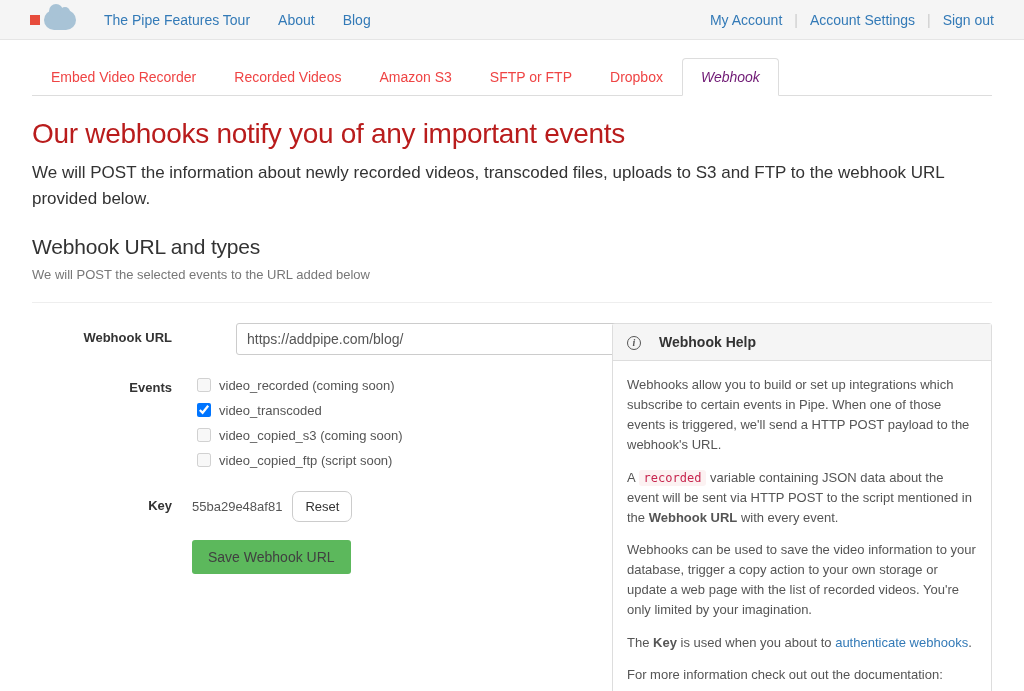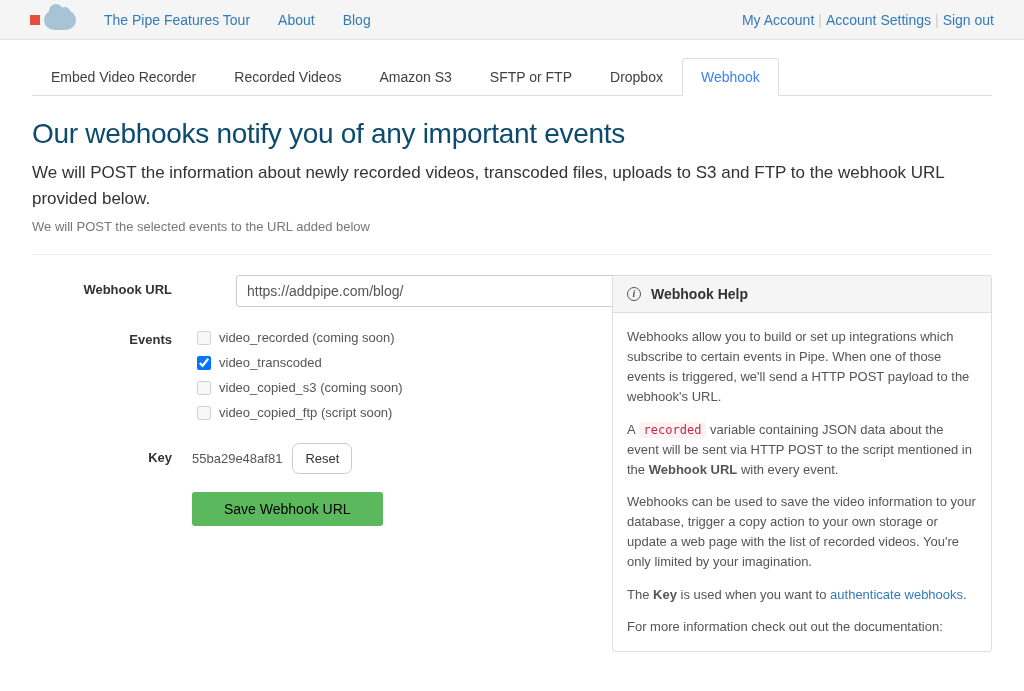--- a/index.html
+++ b/index.html
@@ -1,63 +1,63 @@
 <!DOCTYPE html>
 <html><head>
   <meta charset="utf-8">
   <style>
     * { box-sizing: border-box; margin: 0; padding: 0; }
     body { font-family: -apple-system, BlinkMacSystemFont, "Segoe UI", Helvetica, Arial, sans-serif; font-size: 14px; color: #333; background: #fff; }
     a { color: #337ab7; text-decoration: none; }
 
     .topbar { background: #f5f5f5; border-bottom: 1px solid #e5e5e5; height: 40px; display: flex; align-items: center; padding: 0 30px; }
     .topbar-left { display: flex; align-items: center; gap: 28px; }
-    .topbar-right { margin-left: auto; display: flex; align-items: center; gap: 4px; }
+    .topbar-right { margin-left: auto; display: flex; align-items: center; gap: 12px; }
     .topbar a { font-size: 14px; }
     .sep { color: #ccc; }
 
     .logo { display: flex; align-items: center; gap: 2px; }
     .logo-flag { width: 10px; height: 10px; background: #e74c3c; margin-right: 2px; }
     .logo-cloud { width: 32px; height: 20px; background: #a8c3d6; border-radius: 12px; position: relative; }
     .logo-cloud::before { content: ""; position: absolute; width: 14px; height: 14px; background: #a8c3d6; border-radius: 50%; top: -6px; left: 5px; }
     .logo-cloud::after { content: ""; position: absolute; width: 10px; height: 10px; background: #a8c3d6; border-radius: 50%; top: -3px; left: 16px; }
 
     .container { max-width: 1000px; margin: 0 auto; padding: 0 20px; }
 
     .tabs { display: flex; border-bottom: 1px solid #ddd; margin-top: 18px; }
-    .tab { padding: 10px 18px; font-size: 14px; color: #404040; cursor: pointer; border: 1px solid transparent; border-bottom: none; margin-bottom: -1px; }
-    .tab.active { color: #3b82f6; border-color: #ddd; border-bottom: 1px solid #fff; border-radius: 4px 4px 0 0; background: #fff; }
+    .tab { padding: 10px 18px; font-size: 14px; color: #ef4444; cursor: pointer; border: 1px solid transparent; border-bottom: none; margin-bottom: -1px; }
+    .tab.active { color: #701a75; border-color: #ddd; border-bottom: 1px solid #fff; border-radius: 4px 4px 0 0; background: #fff; font-style: italic; }
 
-    h1.page-title { font-size: 28px; font-weight: 500; color: #0c4a6e; margin-top: 22px; letter-spacing: -0.3px; }
+    h1.page-title { font-size: 28px; font-weight: 500; color: #b91c1c; margin-top: 22px; letter-spacing: -0.3px; }
     .lead { font-size: 17px; color: #333; margin-top: 10px; line-height: 1.5; }
     h2.section-title { font-size: 21px; font-weight: 500; color: #333; margin-top: 24px; letter-spacing: -0.2px; }
     .section-sub { font-size: 13px; color: #777; margin-top: 8px; }
 
     hr.thin { border: none; border-top: 1px solid #eee; margin: 20px 0; }
 
     .columns { display: flex; gap: 30px; }
     .col-left { flex: 1; }
     .col-right { width: 380px; }
 
     .form-row { display: flex; margin-bottom: 18px; }
     .form-label { width: 160px; text-align: right; padding-right: 20px; font-size: 13px; font-weight: 600; color: #333; padding-top: 7px; }
     .form-control { flex: 1; }
 
     .text-input { width: 100%; padding: 7px 10px; border: 1px solid #ccc; border-radius: 3px; font-size: 14px; color: #555; margin-left: 44px; }
 
-    .checkbox-item { display: flex; align-items: flex-end; gap: 8px; padding: 5px 5px; font-size: 13px; color: #555; }
+    .checkbox-item { display: flex; align-items: flex-start; gap: 8px; padding: 5px 5px; font-size: 13px; color: #555; }
     .checkbox-item input { width: 14px; height: 14px; }
 
     .key-row { display: flex; align-items: center; gap: 10px; }
     .key-value { font-size: 13px; color: #555; }
     .btn-default { padding: 7px 12px; border: 1px solid #ccc; background: #fff; border-radius: 7px; font-size: 13px; color: #333; cursor: pointer; }
-    .btn-success { background: #5cb85c; color: #000000; border: none; padding: 9px 32px; border-radius: 3px; font-size: 14px; cursor: pointer; }
+    .btn-success { background: #5cb85c; color: #404040; border: none; padding: 9px 16px; border-radius: 3px; font-size: 14px; cursor: pointer; }
 
     .panel { border: 1px solid #ddd; border-radius: 3px; }
-    .panel-heading { background: #f5f5f5; border-bottom: 1px solid #ddd; padding: 10px 14px; font-size: 14px; font-weight: 600; color: #333; display: flex; align-items: center; gap: 10px; }
+    .panel-heading { background: #f5f5f5; border-bottom: 1px solid #ddd; padding: 10px 14px; font-size: 14px; font-weight: 600; color: #333; display: flex; align-items: flex-end; gap: 18px; }
     .panel-body { padding: 14px; }
     .panel-body p { font-size: 13px; color: #555; margin-bottom: 12px; line-height: 1.55; }
     .panel-body p:last-child { margin-bottom: 0; }
     .code-inline { background: #fcf2f2; color: #c7254e; font-family: Menlo, Consolas, monospace; font-size: 12px; padding: 1px 5px; border-radius: 3px; }
     .strong { font-weight: 600; }
 
     .info-icon { display: inline-block; width: 14px; height: 14px; border: 1.5px solid #555; border-radius: 50%; position: relative; flex-shrink: 0; }
     .info-icon::after { content: "i"; position: absolute; left: 50%; top: 50%; transform: translate(-50%, -52%); font-size: 10px; font-weight: 700; color: #555; font-family: Georgia, serif; font-style: italic; }
   </style>
 </head>
@@ -88,20 +88,21 @@
       <div class="tab">Recorded Videos</div>
       <div class="tab">Amazon S3</div>
       <div class="tab">SFTP or FTP</div>
       <div class="tab">Dropbox</div>
       <div class="tab active">Webhook</div>
     </div>
 
   <h1 class="page-title">Our webhooks notify you of any important events</h1>
   <p class="lead">We will POST the information about newly recorded videos, transcoded files, uploads to S3 and FTP to the webhook URL provided below.</p>
 
+  <h2 class="section-title">Webhook URL and types</h2>
   <p class="section-sub">We will POST the selected events to the URL added below</p>
 
   <hr class="thin">
 
   <div class="columns">
     <div class="col-left">
 
       <div class="form-row">
         <div class="form-label">Webhook URL</div>
         <div class="form-control">
@@ -156,21 +157,21 @@
           <span class="info-icon"></span>
           <span>Webhook Help</span>
         </div>
         <div class="panel-body">
           <p>Webhooks allow you to build or set up integrations which subscribe to certain events in Pipe. When one of those events is triggered, we'll send a HTTP POST payload to the webhook's URL.</p>
           <p>
             <span>A </span><span class="code-inline">recorded</span><span> variable containing JSON data about the event will be sent via HTTP POST to the script mentioned in the </span><span class="strong">Webhook URL</span><span> with every event.</span>
           </p>
           <p>Webhooks can be used to save the video information to your database, trigger a copy action to your own storage or update a web page with the list of recorded videos. You're only limited by your imagination.</p>
           <p>
-            <span>The </span><span class="strong">Key</span><span> is used when you want to </span><a href="#">authenticate webhooks</a><span>.</span>
+            <span>The </span><span class="strong">Key</span><span> is used when you about to </span><a href="#">authenticate webhooks</a><span>.</span>
           </p>
           <p>For more information check out out the documentation:</p>
 
         </div>
       </div>
     </div>
   </div>
 </div>
 
 </body></html>

